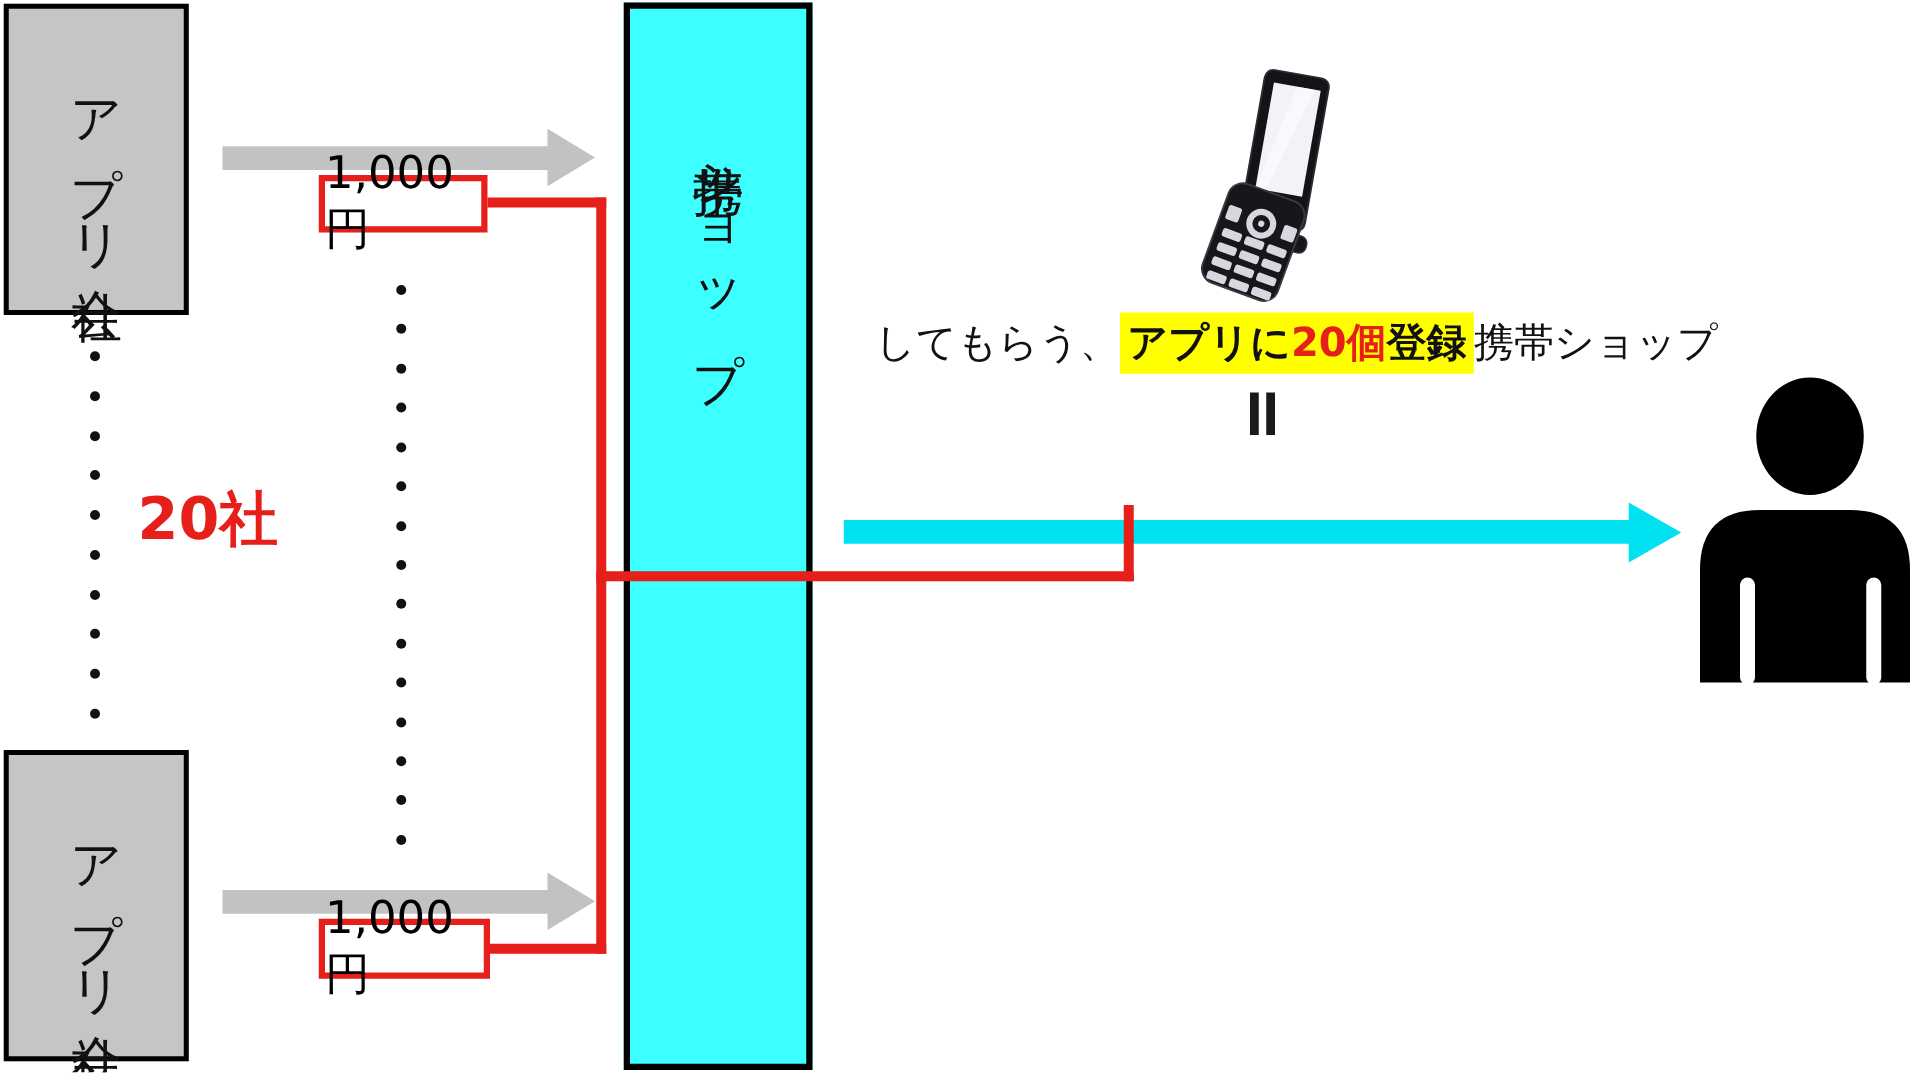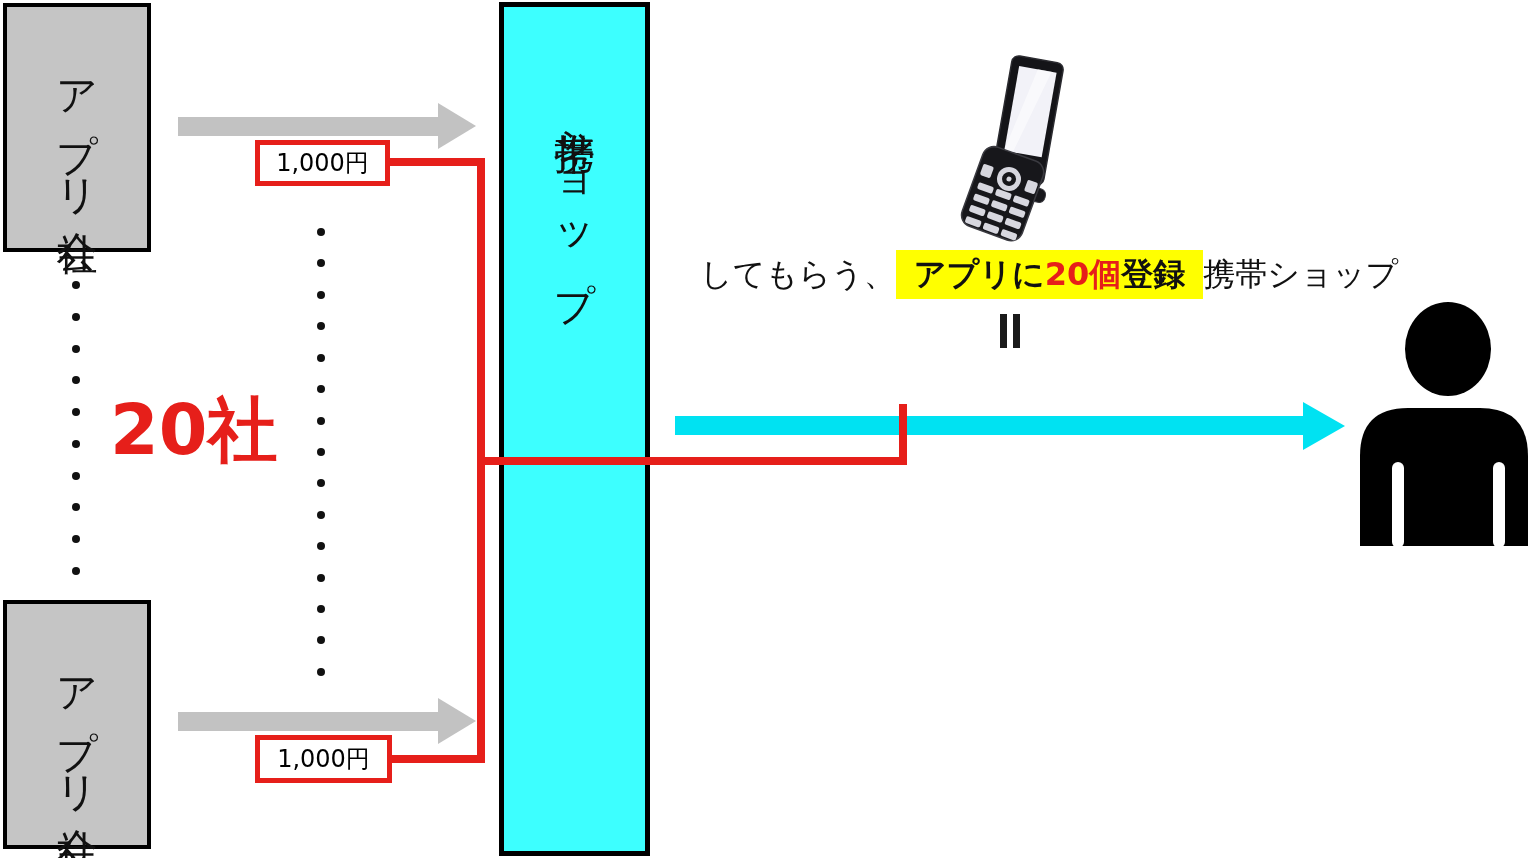--- a/index.html
+++ b/index.html
@@ -16,21 +16,21 @@
   .vlabel { writing-mode:vertical-rl; text-orientation:upright;
     font-size:41px; color:#111; letter-spacing:2px; line-height:1; }
 
   
   .dots { position:absolute; display:flex; flex-direction:column;
     justify-content:space-between; width:8px; z-index:1; }
   .dots i { display:block; width:8px; height:8px; background:#111; border-radius:50%; }
   .dots.left { left:72px; top:281px; height:294px; }
   .dots.middle { left:317px; top:228px; height:448px; }
 
-  .count-label { position:absolute; left:110px; top:384px; font-size:70px;
+  .count-label { position:absolute; left:110px; top:384px; font-size:47px;
     font-weight:700; color:var(--red); z-index:2; }
 
   
   .gshaft { position:absolute; left:178px; width:261px; height:19px; background:var(--gray-arrow); z-index:1; }
   .gshaft.top { top:117px; } .gshaft.bottom { top:712px; }
   .ghead { position:absolute; left:438px; width:0; height:0;
     border-top:23px solid transparent; border-bottom:23px solid transparent;
     border-left:38px solid var(--gray-arrow); z-index:1; }
   .ghead.top { top:103px; } .ghead.bottom { top:698px; }
 
@@ -44,35 +44,35 @@
   .rline { position:absolute; background:var(--red); z-index:4; }
   .rline.top-h { left:388px; top:158px; width:97px; height:8px; }
   .rline.main-v { left:477px; top:158px; width:8px; height:605px; }
   .rline.mid-h { left:477px; top:457px; width:430px; height:8px; }
   .rline.drop-v { left:899px; top:404px; width:8px; height:61px; }
   .rline.bottom-h { left:390px; top:755px; width:95px; height:8px; }
 
   
   .amount-box { position:absolute; background:#fff; border:5px solid var(--red);
     display:flex; align-items:center; justify-content:center;
-    font-size:24px; color:#000; z-index:5; }
+    font-size:36px; color:#000; z-index:5; }
   .amount-box.top { left:255px; top:140px; width:135px; height:46px; }
   .amount-box.bottom { left:255px; top:735px; width:137px; height:48px; }
 
   
   .cshaft { position:absolute; left:675px; top:416px; width:630px; height:19px;
     background:var(--cyan-arrow); z-index:2; }
   .chead { position:absolute; left:1303px; top:402px; width:0; height:0;
     border-top:24px solid transparent; border-bottom:24px solid transparent;
     border-left:42px solid var(--cyan-arrow); z-index:2; }
 
   
   .offer-line { position:absolute; left:700px; width:612px; text-align:center;
     font-size:32px; color:#111; z-index:5; white-space:nowrap; }
-  .offer-line .hl { background:var(--yellow); padding:5px 18px 6px; }
+  .offer-line .hl { background:var(--yellow); padding:5px 6px 6px; }
   .offer-line b { font-weight:700; }
   .offer-line .red { color:var(--red); }
   .line1 { top:253px; }
   .line2 { top:353px; }
   .equals { position:absolute; left:1000px; top:314px; display:flex; gap:6px; z-index:5; }
   .equals i { display:block; width:7px; height:34px; background:#1a1a1a; }
 
   .icon-abs { position:absolute; z-index:3; }
 </style>
 </head>

